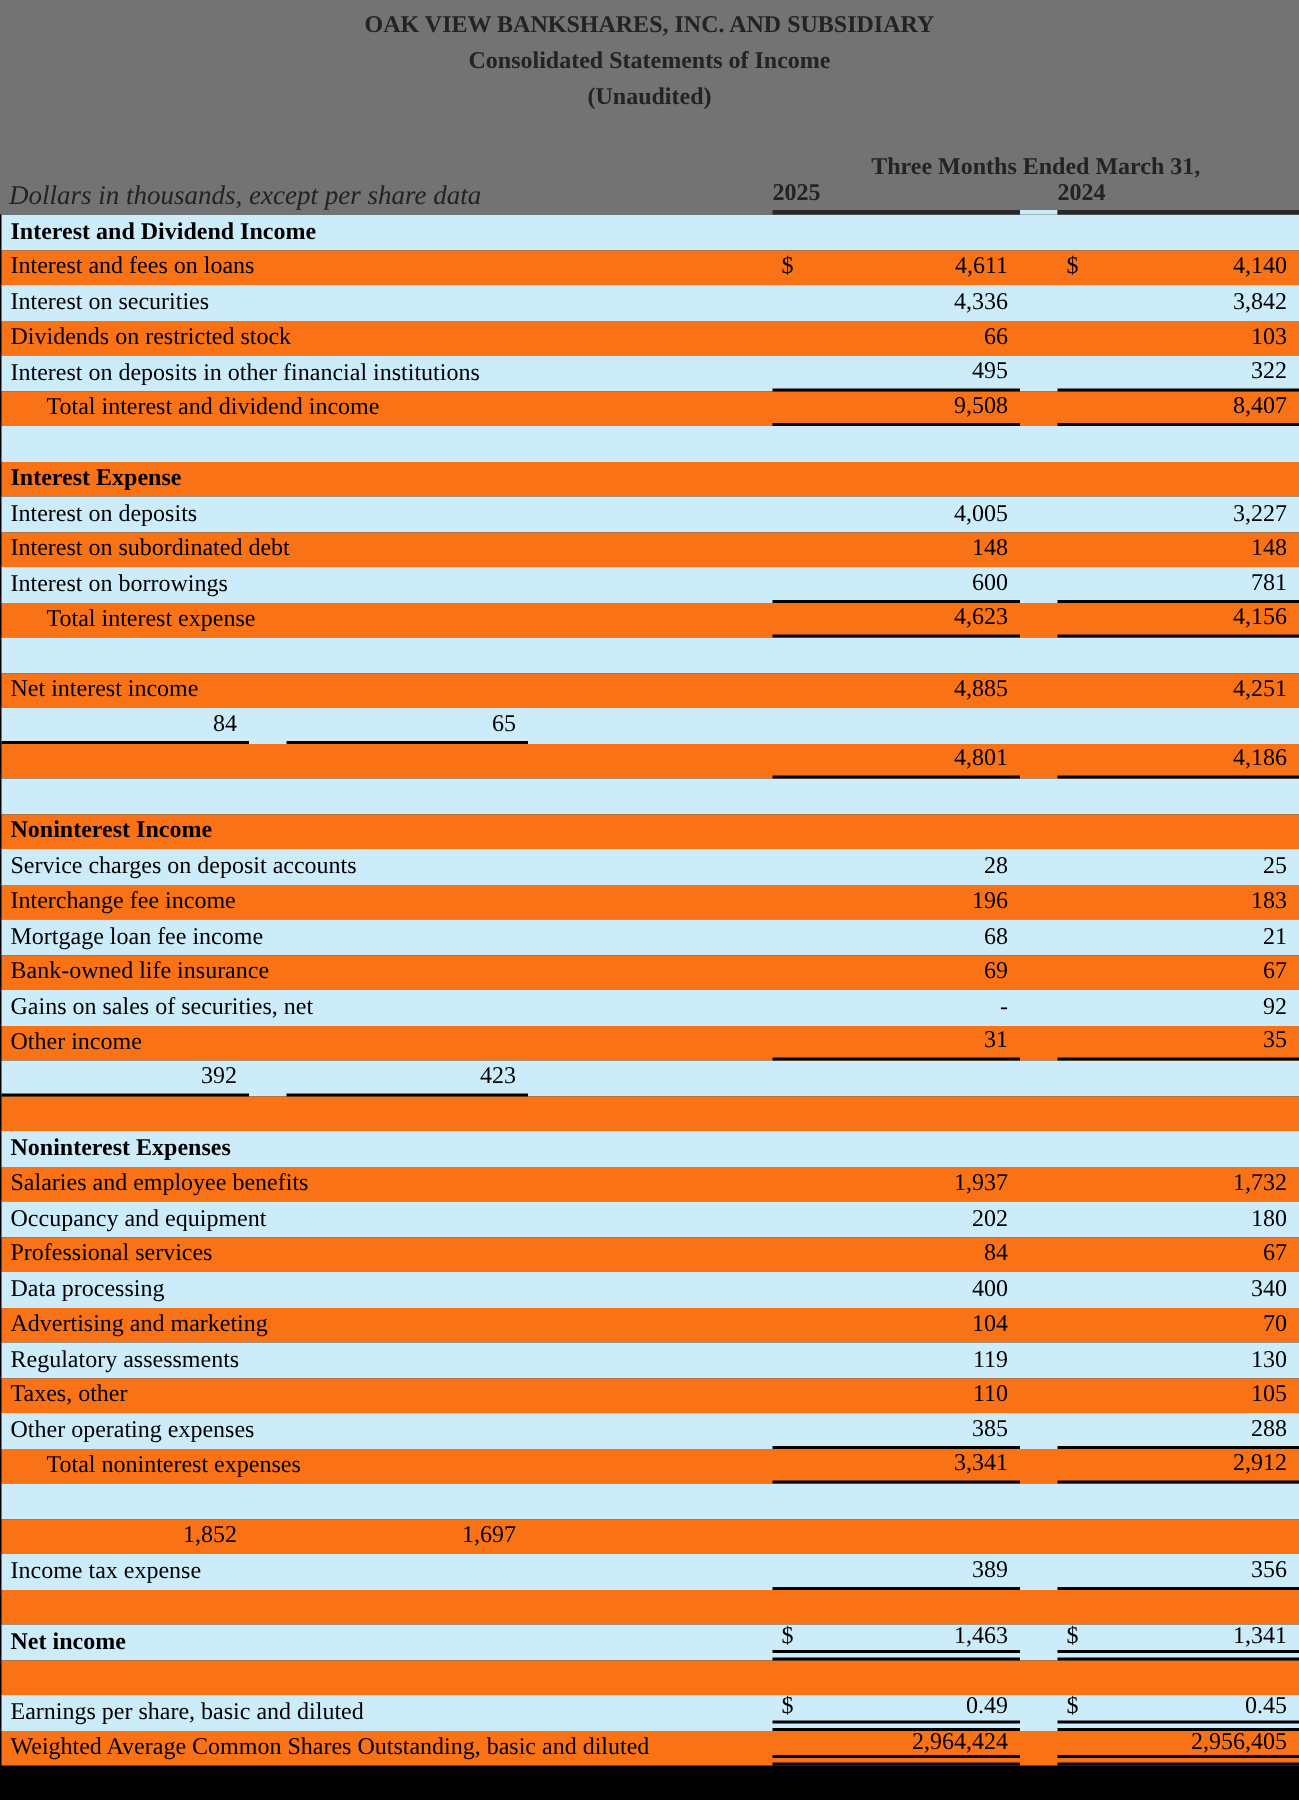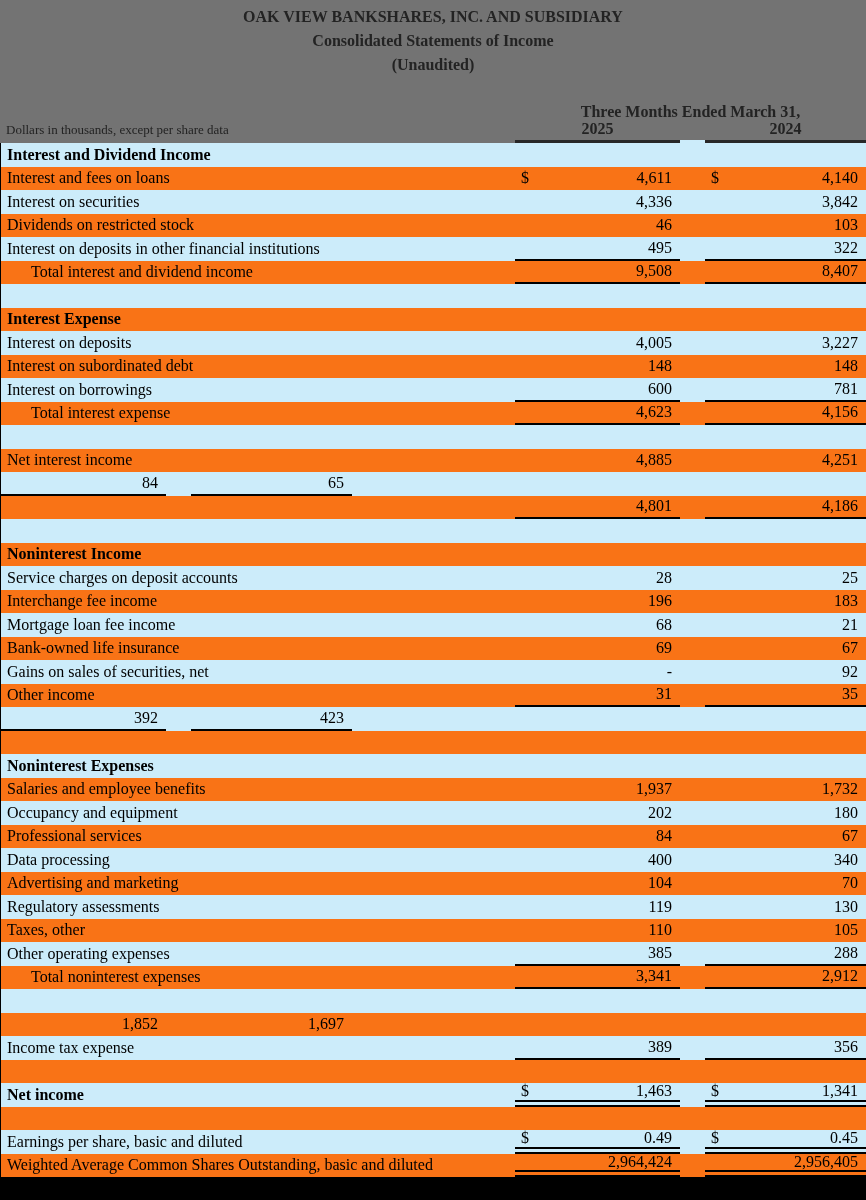--- a/index.html
+++ b/index.html
@@ -4,25 +4,25 @@
 <style>
   html,body{margin:0;padding:0;}
   body{
     width:866px;height:1200px;background:#000;overflow:hidden;
     font-family:"Liberation Serif","DejaVu Serif",serif;
   }
   
   .header{position:relative;height:143px;background:#737373;color:#232323;font-size:16px;}
   .titles{text-align:center;font-weight:bold;padding-top:5px;line-height:24px;}
   .colhead{position:absolute;left:0;right:0;bottom:0;display:flex;align-items:flex-end;}
-  .units{flex:1;padding:0 0 4px 6px;line-height:18px;font-size:13px;}
+  .units{flex:1;font-style:italic;padding:0 0 4px 6px;line-height:18px;font-size:18px;}
   .amtshead{width:351px;}
   .period{text-align:center;font-weight:bold;line-height:19px;}
   .years{display:flex;}
-  .y{box-sizing:border-box;text-align:center;font-weight:bold;line-height:16px;padding-bottom:3px;}
+  .y{box-sizing:border-box;font-weight:bold;line-height:16px;padding-bottom:3px;}
   .y1{width:165px;border-bottom:3px solid #282828;}
   .ysp{width:25px;border-bottom:3px solid #ccecfa;}
   .y2{width:161px;border-bottom:3px solid #282828;}
   
   .table{width:866px;box-sizing:border-box;border-left:1px solid #000;}
   .row{display:flex;height:23.5px;font-size:16px;color:#000;}
   .row.b{background:#ccecfa;}
   .row.w{background:#f97316;}
   .label{flex:1;display:flex;align-items:center;padding-left:6px;white-space:nowrap;overflow:hidden;}
   .label.bold{font-weight:bold;}
@@ -83,21 +83,21 @@
         <span class="val">4,336</span>
       </div>
       <div class="spacer"></div>
       <div class="amt c2">
         <span class="val">3,842</span>
       </div>
     </div>
     <div class="row w">
       <div class="label">Dividends on restricted stock</div>
       <div class="amt c1">
-        <span class="val">46</span>
+        <span class="val">66</span>
       </div>
       <div class="spacer"></div>
       <div class="amt c2">
         <span class="val">103</span>
       </div>
     </div>
     <div class="row b">
       <div class="label">Interest on deposits in other financial institutions</div>
       <div class="amt c1 u-s">
         <span class="val">495</span>

